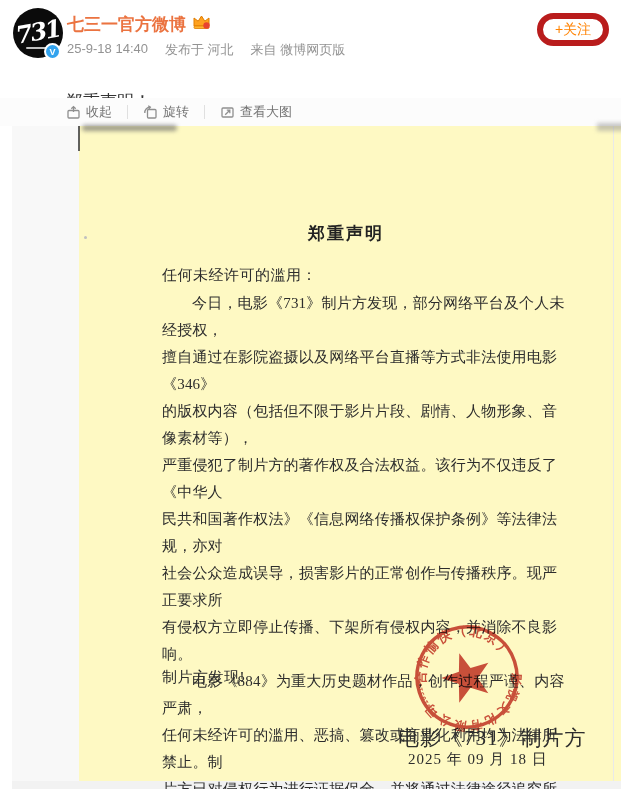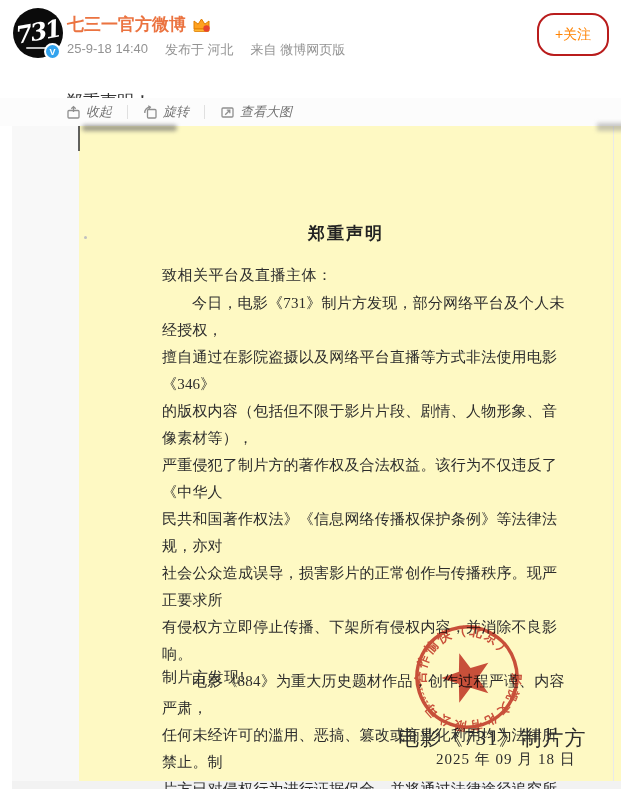--- a/index.html
+++ b/index.html
@@ -22,35 +22,35 @@
   .avatar-sub {
     position:absolute; bottom:9px; left:13px; width:22px; height:2px;
     background:rgba(255,255,255,.75); border-radius:1px;
   }
   .v-badge {
     position:absolute; left:44px; top:43px; width:17px; height:17px;
     background:#32a3ee; border:2px solid #fff; border-radius:50%;
     color:#fff; font-size:9px; font-weight:bold; display:flex;
     align-items:center; justify-content:center;
   }
-  .name-row { position:absolute; left:67px; top:13px; display:flex; align-items:center; gap:6px; }
+  .name-row { position:absolute; left:67px; top:13px; display:flex; align-items:flex-start; gap:6px; }
   .username { font-size:17px; font-weight:bold; color:#eb7340; }
   .time-row { position:absolute; left:67px; top:41px; font-size:13px; color:#939393; display:flex; gap:17px; }
   .follow-btn {
-    position:absolute; left:537px; top:13px; width:72px; height:43px;
-    border:2px solid #b91c1c; border-radius:17px; color:#ff8200;
+    position:absolute; left:537px; top:13px; width:72px; height:33px;
+    border:6px solid #b91c1c; border-radius:17px; color:#ff8200;
     background:#fff; font-size:14px; display:flex; align-items:center;
     justify-content:center; cursor:pointer;
   }
   .post-text { position:absolute; left:66px; top:90px; font-size:17px; color:#333; }
   
   .toolbar {
     position:absolute; left:0; top:98px; width:621px; height:28px;
     background:#fcfcfc; display:flex; align-items:center; padding-left:66px;
-    font-size:13px; color:#737373;font-style:italic;
+    font-size:13px; color:#737373;
   }
   .tool-item { display:flex; align-items:center; gap:5px; cursor:pointer; }
   .tool-sep { width:1px; height:14px; background:#e0e0e0; margin:0 15px; }
   .tool-item svg { display:block; }
   
   .image-area { position:absolute; left:0; top:126px; width:621px; height:663px; background:#fef9c3;margin-left:12px; }
   .backdrop-left { position:absolute; left:0; top:0; width:67px; height:663px; background:#f8f8f8; }
   .backdrop-bottom { position:absolute; left:0; top:655px; width:621px; height:8px; background:#f2f2f2; }
   .paper-edge { position:absolute; left:601px; top:0; width:1px; height:655px; background:#e9e9e9; }
   .smudge-a { position:absolute; left:70px; top:-1px; width:95px; height:6px; background:#6a6a6a; opacity:.65; filter:blur(2px); border-radius:3px; }
@@ -60,21 +60,21 @@
   .doc { font-family:"Liberation Serif","DejaVu Serif",serif; color:#2d2d2d; }
   .doc-title {
     position:absolute; left:67px; top:96px; width:534px; text-align:center;
     font-size:17px; font-weight:600; letter-spacing:2px; color:#222;
   }
   .doc-salutation { position:absolute; left:150px; top:140px; font-size:15px; letter-spacing:.5px; }
   .doc-body { position:absolute; left:150px; top:164px; width:406px; font-size:15px; line-height:27px; letter-spacing:.2px; }
   .doc-body .indent { text-indent:30px; }
   .doc-closing { position:absolute; left:150px; top:542px; font-size:15px; letter-spacing:.5px; }
   .doc-signature { position:absolute; left:386px; top:598px; font-size:21px; letter-spacing:1px; }
-  .doc-date { position:absolute; left:424px; top:624px; font-size:15px; letter-spacing:1px; }
+  .doc-date { position:absolute; left:396px; top:624px; font-size:15px; letter-spacing:1px; }
   .seal { position:absolute; left:390px; top:486px; opacity:.88; mix-blend-mode:multiply; }
 </style>
 </head>
 <body>
 
 <div id="app">
 
   <div class="avatar">
     <span class="avatar-logo">731</span>
     <span class="avatar-sub"></span>
@@ -130,21 +130,21 @@
   <div class="image-area">
     <div class="backdrop-left"></div>
     <div class="backdrop-bottom"></div>
     <div class="paper-edge"></div>
     <div class="smudge-a"></div>
     <div class="smudge-b"></div>
     <div class="scan-line"></div>
     <div class="scan-dot"></div>
 
     <div class="doc doc-title">郑重声明</div>
-    <div class="doc doc-salutation">致相关平台及直播主体：</div>
+    <div class="doc doc-salutation">任何未经许可的滥用：</div>
 
     <div class="doc doc-body">
       <div class="indent">今日，电影《731》制片方发现，部分网络平台及个人未经授权，</div>
       <div>擅自通过在影院盗摄以及网络平台直播等方式非法使用电影《346》</div>
       <div>的版权内容（包括但不限于影片片段、剧情、人物形象、音像素材等），</div>
       <div>严重侵犯了制片方的著作权及合法权益。该行为不仅违反了《中华人</div>
       <div>民共和国著作权法》《信息网络传播权保护条例》等法律法规，亦对</div>
       <div>社会公众造成误导，损害影片的正常创作与传播秩序。现严正要求所</div>
       <div>有侵权方立即停止传播、下架所有侵权内容，并消除不良影响。</div>
       <div class="indent">电影《884》为重大历史题材作品，创作过程严谨、内容严肃，</div>

